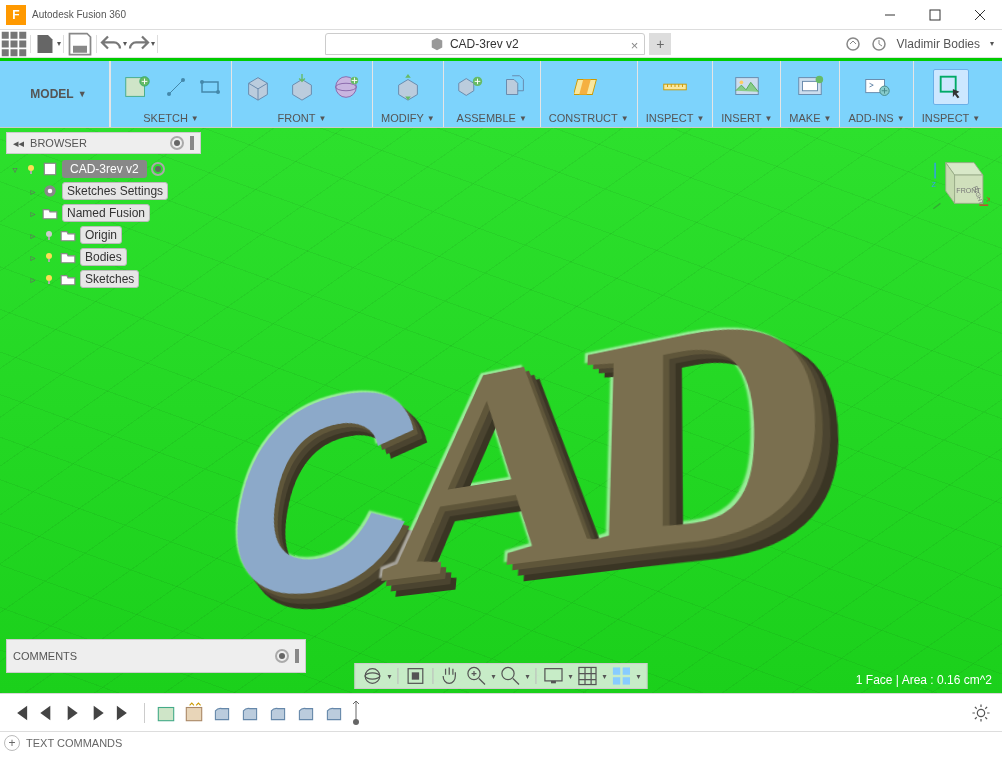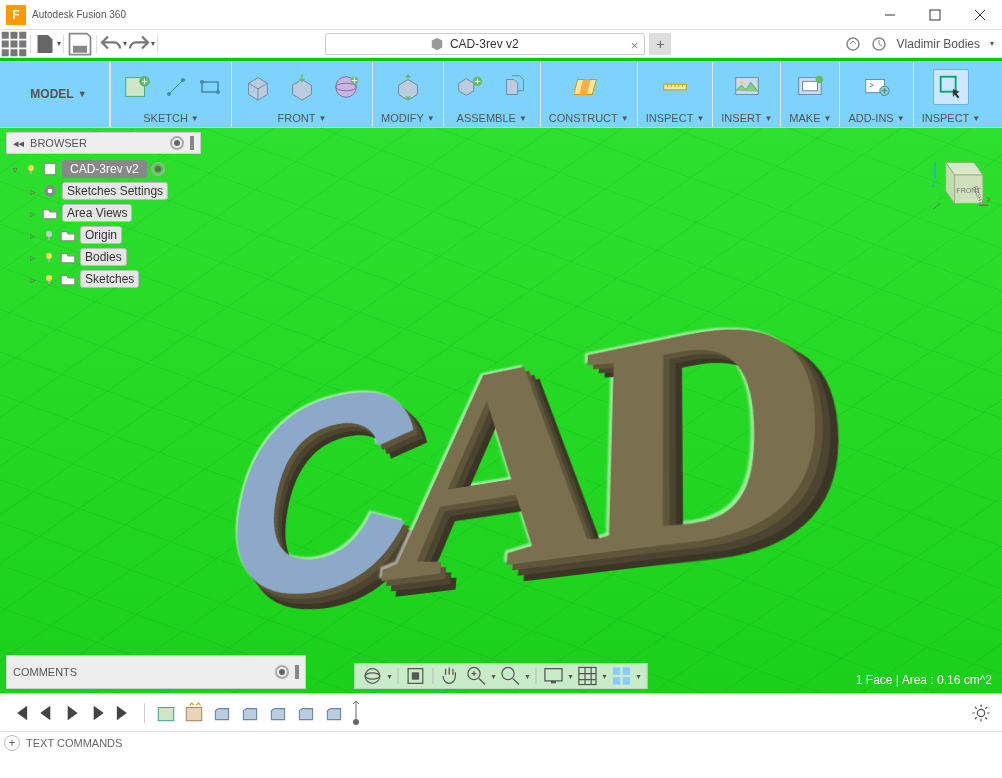--- a/index.html
+++ b/index.html
@@ -49,21 +49,21 @@
   .tree-row { display:flex; align-items:center; height:22px; gap:4px; font-size:12px; padding-left:4px; }
   .tree-row.ind { padding-left:22px; }
   .tree-row .tri { width:10px; text-align:center; color:#666; font-size:10px; }
   .tree-row .bulb { width:14px; height:14px; display:flex; align-items:center; justify-content:center; }
   .tree-row .nico { width:16px; height:16px; display:flex; align-items:center; justify-content:center; }
   .pill { background:#e6e6e6; border:1px solid #bbb; border-radius:3px; padding:0 4px; height:18px; display:flex; align-items:center; }
   .pill.root { background:#888; color:#fff; border:none; padding:0 8px; }
   .radio-pill { width:14px; height:14px; border:2px solid #aaa; border-radius:50%; display:inline-flex; align-items:center; justify-content:center; }
   .radio-pill .dot { width:6px; height:6px; background:#666; border-radius:50%; }
   .viewcube { position:absolute; right:12px; top:24px; width:62px; height:62px; z-index:4; }
-  .comments-bar { position:absolute; left:6px; bottom:4px; height:22px; width:300px; background:#eee; border:1px solid #ccc; display:flex; align-items:center; padding:16px 6px; font-size:11px; color:#555; z-index:5; }
+  .comments-bar { position:absolute; left:6px; bottom:20px; height:22px; width:300px; background:#eee; border:1px solid #ccc; display:flex; align-items:center; padding:16px 6px; font-size:11px; color:#555; z-index:5; }
   .comments-bar .tail { margin-left:auto; display:flex; gap:6px; align-items:center; }
   .navbar { position:absolute; left:50%; bottom:4px; transform:translateX(-50%); height:26px; background:#f2f2f2cc; border:1px solid #ccc; display:flex; align-items:center; padding:0 6px; gap:4px; z-index:5; }
   .navbar .nb { width:22px; height:22px; display:flex; align-items:center; justify-content:center; }
   .navbar .nbsep { width:1px; height:16px; background:#bbb; margin:0 2px; }
   .navbar .drop { font-size:8px; color:#555; }
   .status { position:absolute; right:10px; bottom:6px; color:#fff; font-size:12px; z-index:5;margin-top:16px; }
   .timeline { height:38px; background:#fff; display:flex; align-items:center; padding:0 10px; gap:6px; border-top:1px solid #d8d8d8; }
   .timeline .tb { width:20px; height:20px; display:flex; align-items:center; justify-content:center; color:#444; }
   .timeline .tsep { width:1px; height:20px; background:#ccc; margin:0 4px; }
   .timeline-step { width:22px; height:22px; display:flex; align-items:center; justify-content:center; }
@@ -424,21 +424,21 @@
           </span>
         <span class="pill">Sketches Settings</span>
       </div>
       <div class="tree-row ind">
         <span class="tri">▹</span>
         <span class="nico">
             <svg viewBox="0 0 14 14">
               <path d="M1 4h5l1 2h6v6H1z" fill="#fff" stroke="#888"></path>
             </svg>
           </span>
-        <span class="pill">Area Views</span>
+        <span class="pill">Named Fusion</span>
       </div>
       <div class="tree-row ind">
         <span class="tri">▹</span>
         <span class="bulb">
             <svg viewBox="0 0 14 14">
               <circle cx="7" cy="6" r="3" fill="#ccc"></circle>
               <rect x="6" y="9" width="2" height="3" fill="#aaa"></rect>
             </svg>
           </span>
         <span class="nico">

